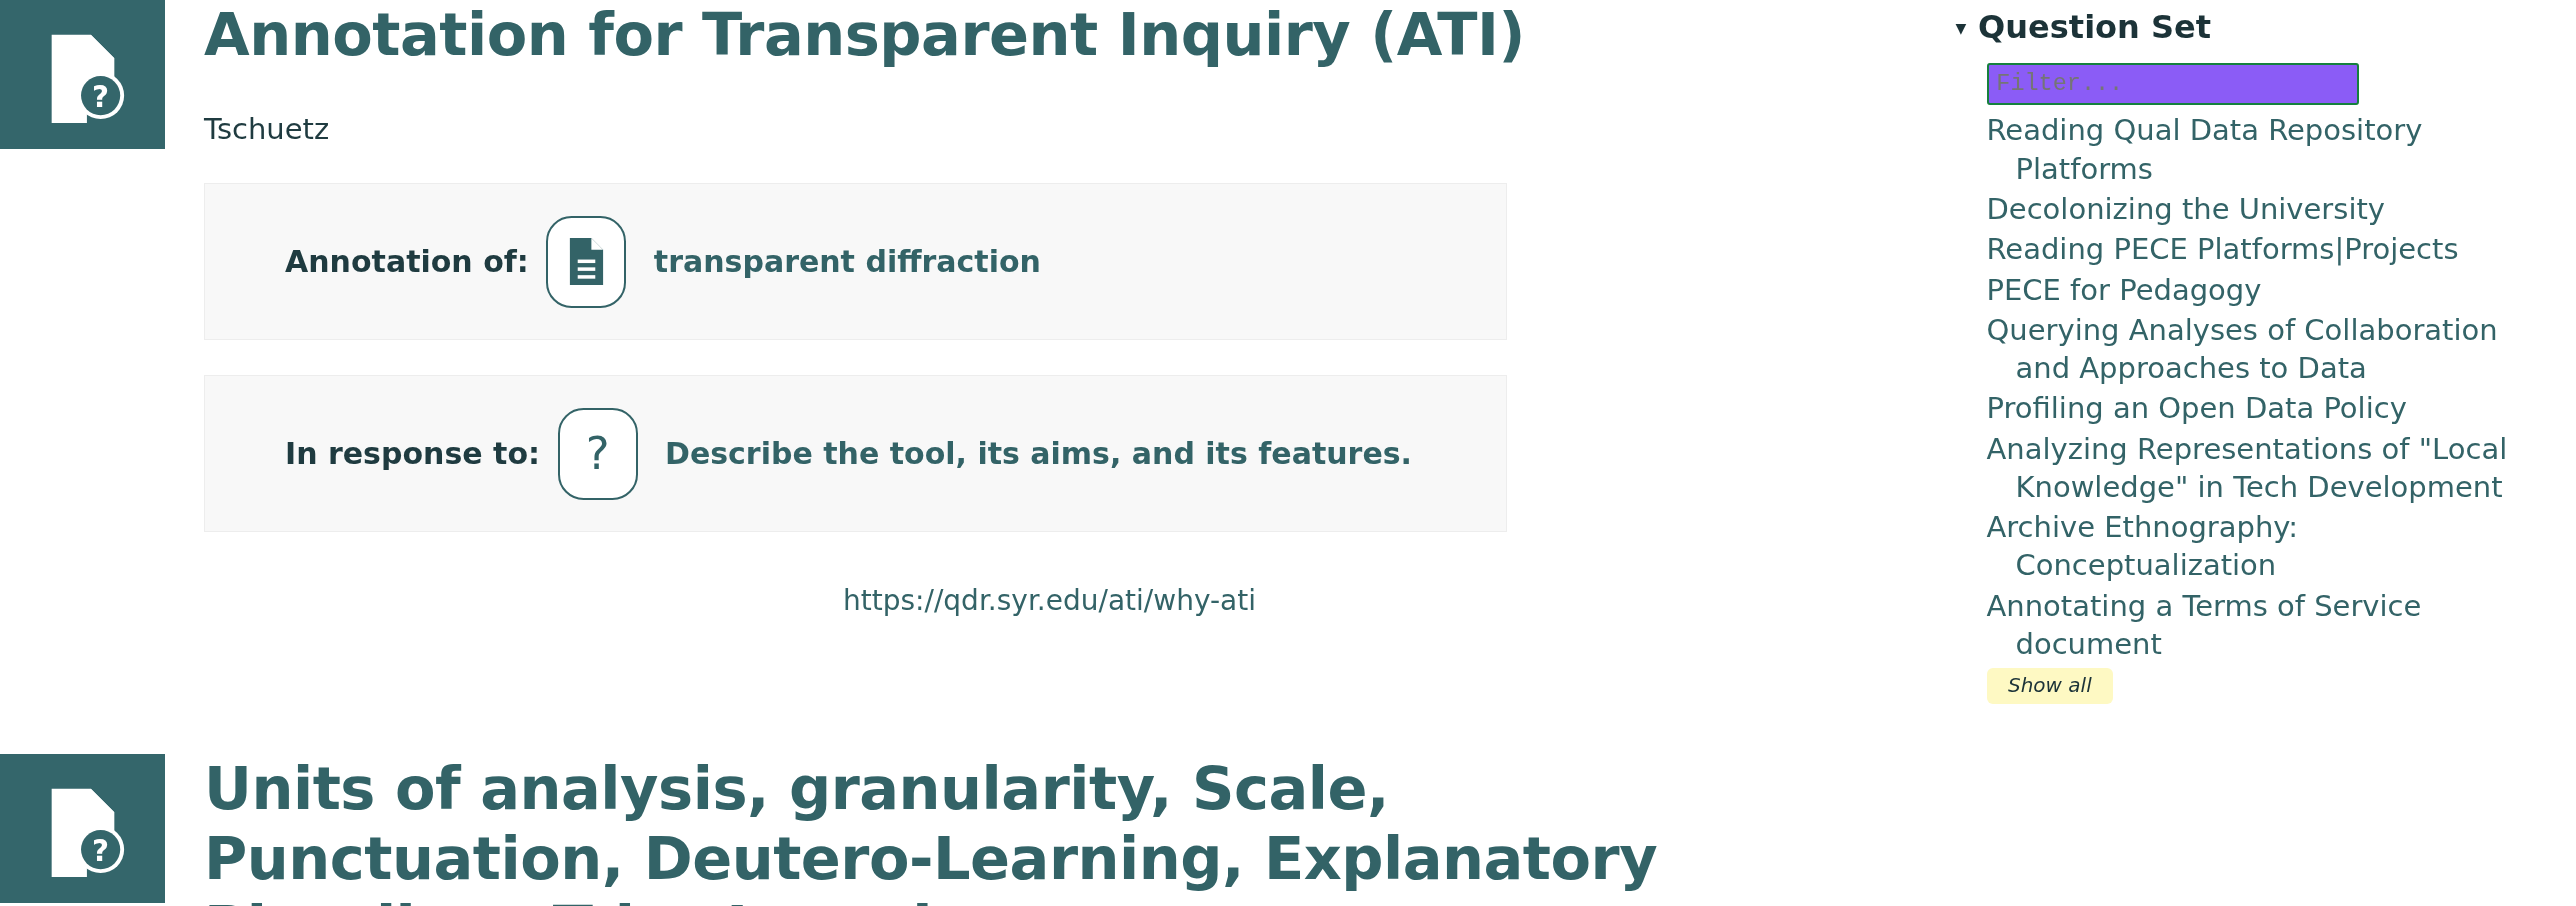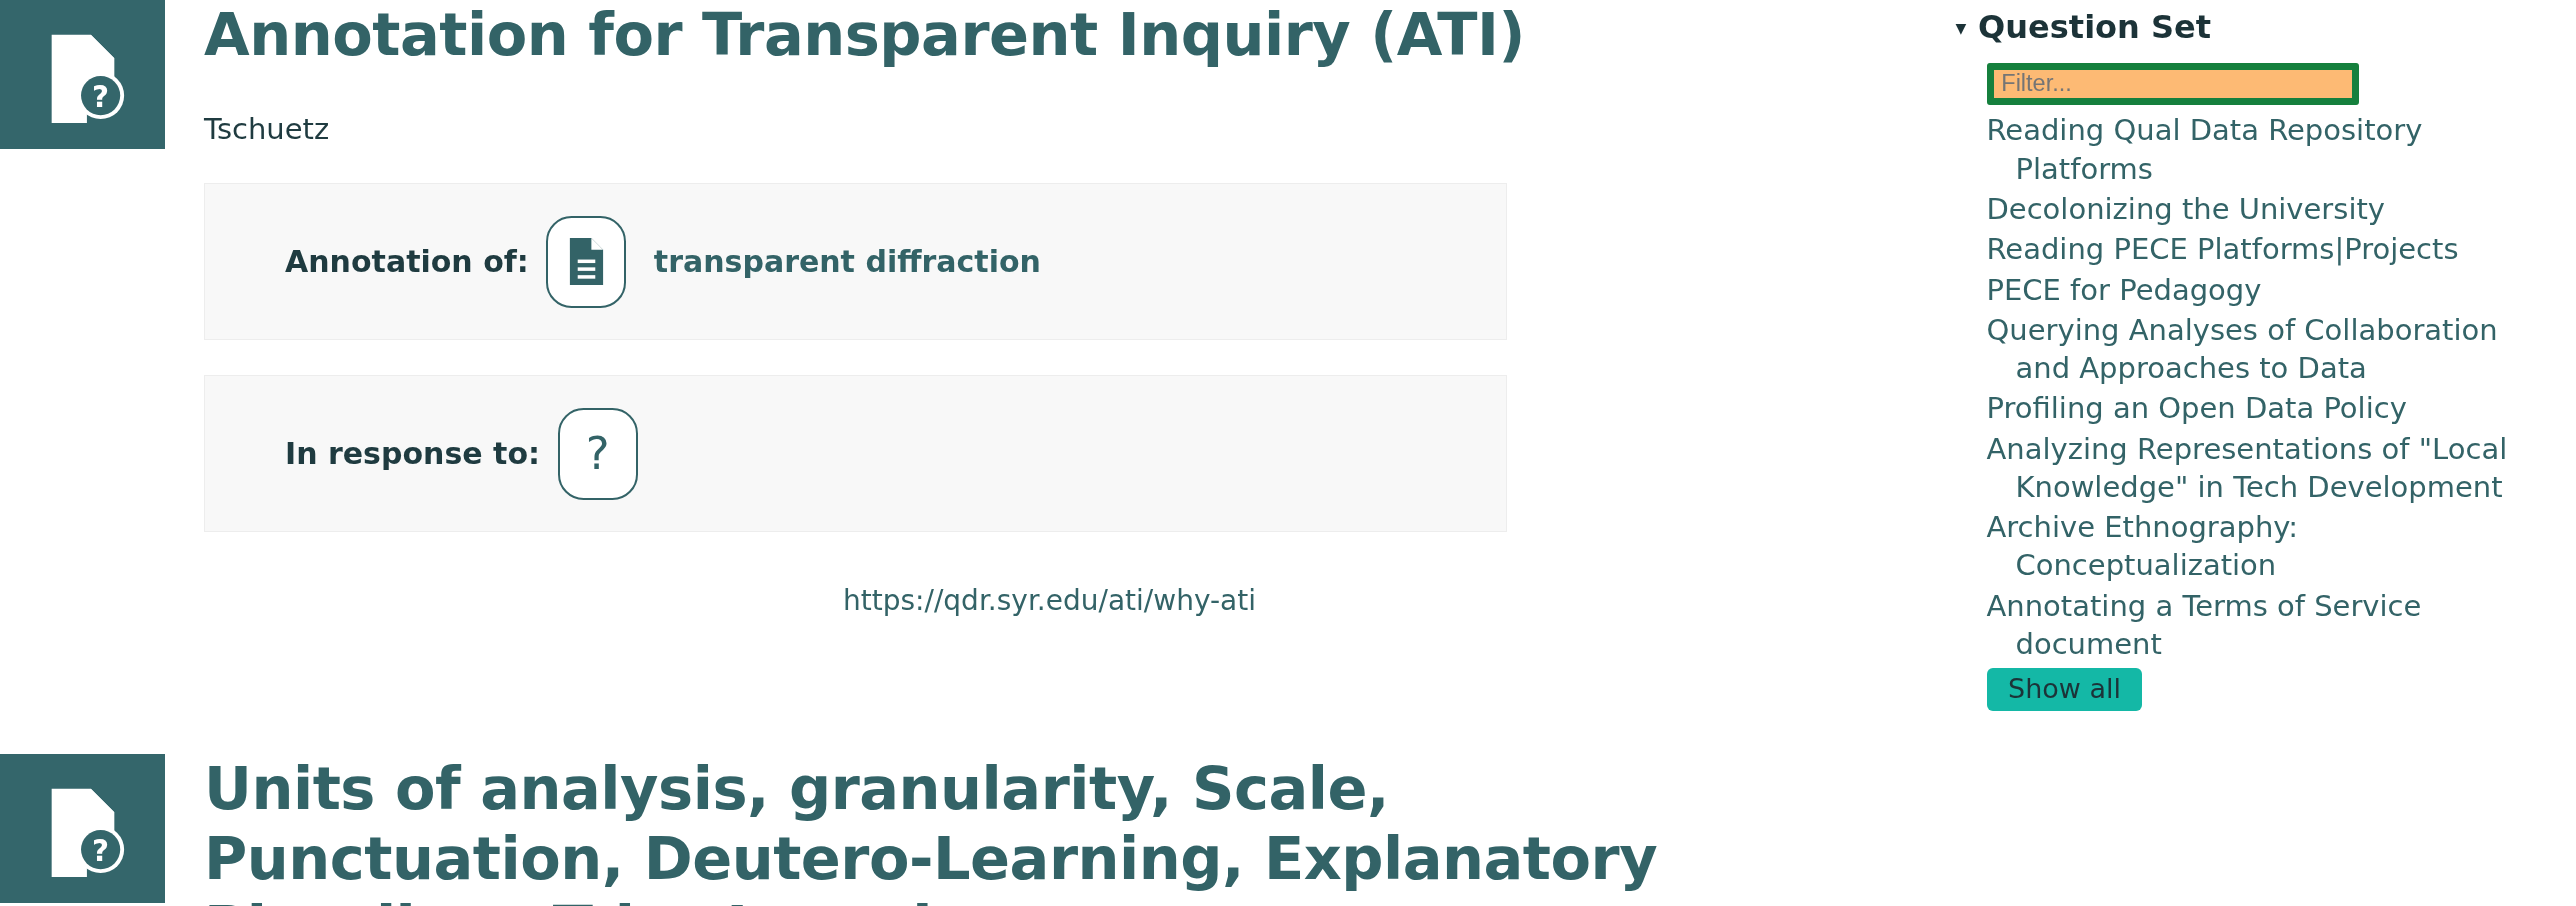--- a/index.html
+++ b/index.html
@@ -163,26 +163,26 @@
     font-weight: bold;
     font-size: 32px;
     line-height: 1.1;
   }
 
   .qs-filter {
     display: block;
     margin: 17.6px 0 0 31px;
     width: 372px;
     height: 42px;
-    border: 7px solid #15803d;
+    border: 2px solid #15803d;
     border-radius: 2.9px;
-    background: #fdba74;
+    background: #8b5cf6;
     color: #222;
     font-size: 23.5px;
-    font-family: Liberation Sans, sans-serif;
+    font-family: Liberation Mono, monospace;
     padding: 0 7.8px;
   }
   .qs-filter::placeholder { color: #757575; }
 
   .qs-list {
     list-style: none;
     margin: 5.9px 0 0 0;
     padding: 0 0 0 31px;
   }
   .qs-item {
@@ -194,29 +194,30 @@
     padding-left: 29px;
     cursor: pointer;
   }
 
   .qs-showall-row {
     padding-left: 31px;
     margin-top: 3.9px;
   }
   .qs-showall {
     display: inline-block;
-    background: #14b8a6;
+    background: #fef9c3;
     border: none;
     border-radius: 5.9px;
     color: #1c3338;
-    font-size: 27px;
+    font-size: 20px;
     font-family: "DejaVu Sans", "Liberation Sans", sans-serif;
     padding: 5.9px 21.5px 7.8px 21.5px;
     line-height: 1.1;
     cursor: pointer;
+    font-style: italic;
   }
 
   
   .article-1 { position:absolute; top: 0px; left: 0; width: 1934px; }
   .article-2 { position:absolute; top: 754px; left: 0; width: 1934px; }
   .article-2 .art-title { max-width: 1567px; }
 </style>
 </head>
 <body>
 
@@ -255,20 +256,21 @@
             </svg>
           </span>
           <span class="rel-value">transparent diffraction</span>
         </div>
 
         <div class="rel-box">
           <span class="rel-label">In response to:</span>
           <span class="rel-badge">
             <span class="qmark">?</span>
           </span>
+          <span class="rel-value">Describe the tool, its aims, and its features.</span>
         </div>
 
         <div class="art-url">https://qdr.syr.edu/ati/why-ati</div>
       </div>
     </div>
 
     <div class="article article-2">
 
       <div class="art-icon-wrap">
         <div class="art-icon">

